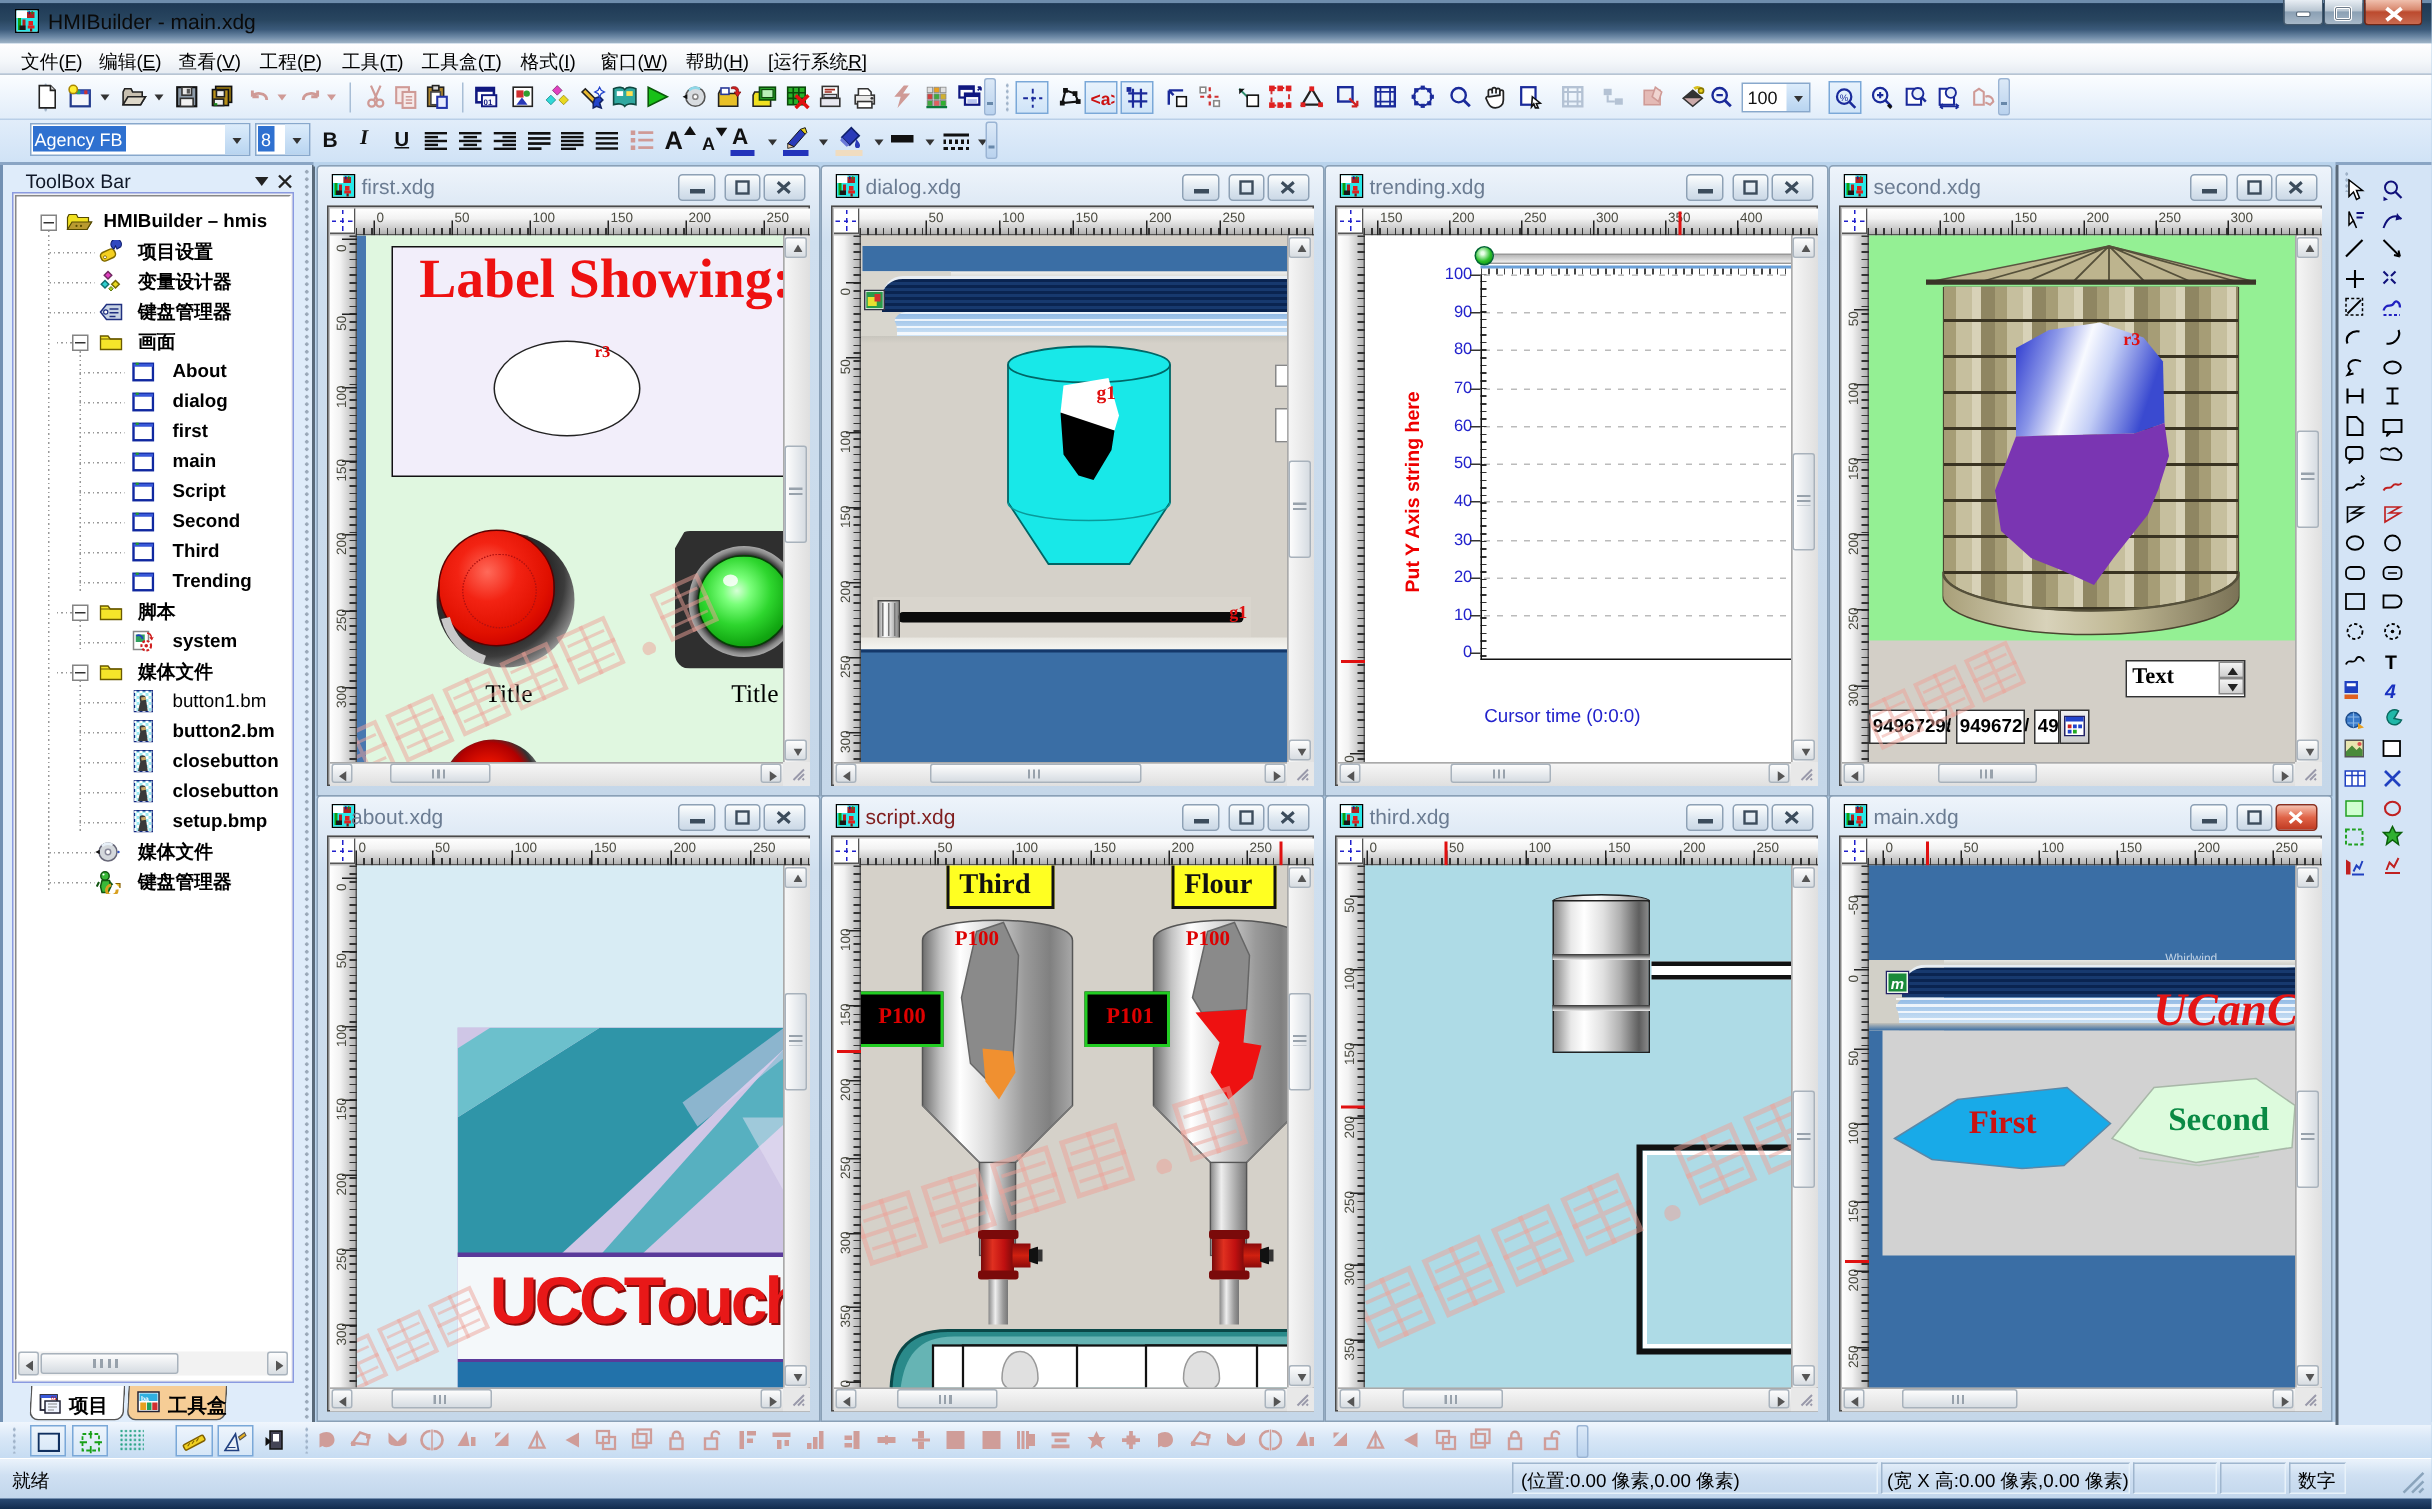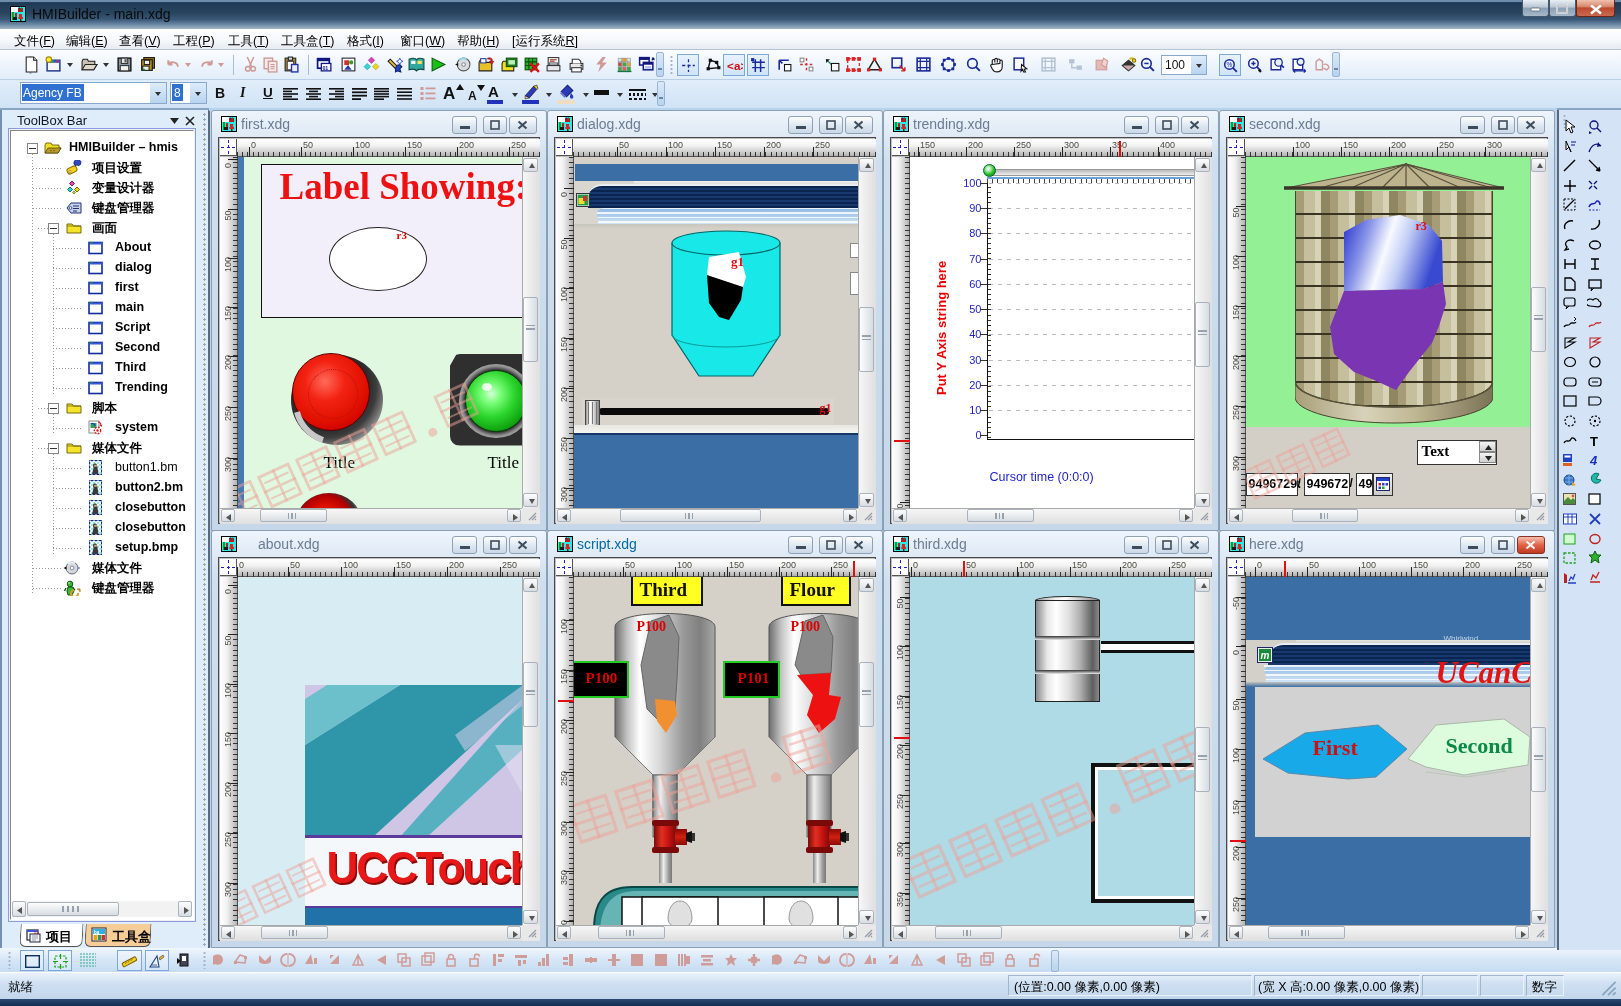--- a/index.html
+++ b/index.html
@@ -1622,21 +1622,21 @@
     <rect x="8" y="2" width="5" height="4" fill="#b02020"></rect>
     <rect x="9" y="1.5" width="1" height="2" fill="#202080"></rect>
     <rect x="11" y="1.5" width="1" height="2" fill="#208020"></rect>
     <rect x="2" y="6" width="2" height="8" fill="#10a010"></rect>
     <rect x="5" y="7" width="2" height="7" fill="#b02020"></rect>
     <rect x="3" y="11" width="4" height="3" fill="#181818"></rect>
     <rect x="9" y="8" width="3" height="3" fill="#e02020"></rect>
     <rect x="8.5" y="11" width="4.5" height="2" fill="#e02020"></rect>
     <rect x="10" y="13" width="1.5" height="2" fill="#801010"></rect>
   </svg>
-<div class="a" style="left:258px;top:536px;white-space:nowrap;font-size:14px;color:#6b7c92">about.xdg</div>
+<div class="a" style="left:234px;top:536px;white-space:nowrap;font-size:14px;color:#6b7c92">about.xdg</div>
 <div class="a" style="left:452px;top:536px;width:25px;height:18px;background:linear-gradient(180deg,#fdfefe,#dde7f0 55%,#cbd8e6 100%);border:1px solid #8ea1b5;border-radius:3px;"></div>
 <div class="a" style="left:483px;top:536px;width:24px;height:18px;background:linear-gradient(180deg,#fdfefe,#dde7f0 55%,#cbd8e6 100%);border:1px solid #8ea1b5;border-radius:3px;"></div>
 <div class="a" style="left:509px;top:536px;width:28px;height:18px;background:linear-gradient(180deg,#fdfefe,#dde7f0 55%,#cbd8e6 100%);border:1px solid #8ea1b5;border-radius:3px;"></div>
 <svg class="a" style="left:459px;top:545px;" width="12" height="5" viewBox="0 0 12 5">
     <rect x="1" y="1" width="10" height="3" fill="#3c4c5c"></rect>
   </svg>
 <svg class="a" style="left:490px;top:540px;" width="10" height="10" viewBox="0 0 10 10">
     <rect x="1" y="1" width="8" height="8" fill="none" stroke="#3c4c5c" stroke-width="1.6"></rect>
   </svg>
 <svg class="a" style="left:517px;top:540px;" width="11" height="10" viewBox="0 0 11 10">
@@ -1745,21 +1745,21 @@
     <rect x="8" y="2" width="5" height="4" fill="#b02020"></rect>
     <rect x="9" y="1.5" width="1" height="2" fill="#202080"></rect>
     <rect x="11" y="1.5" width="1" height="2" fill="#208020"></rect>
     <rect x="2" y="6" width="2" height="8" fill="#10a010"></rect>
     <rect x="5" y="7" width="2" height="7" fill="#b02020"></rect>
     <rect x="3" y="11" width="4" height="3" fill="#181818"></rect>
     <rect x="9" y="8" width="3" height="3" fill="#e02020"></rect>
     <rect x="8.5" y="11" width="4.5" height="2" fill="#e02020"></rect>
     <rect x="10" y="13" width="1.5" height="2" fill="#801010"></rect>
   </svg>
-<div class="a" style="left:577px;top:536px;white-space:nowrap;font-size:14px;color:#0369a1">script.xdg</div>
+<div class="a" style="left:577px;top:536px;white-space:nowrap;font-size:14px;color:#7f1d1d">script.xdg</div>
 <div class="a" style="left:788px;top:536px;width:25px;height:18px;background:linear-gradient(180deg,#fdfefe,#dde7f0 55%,#cbd8e6 100%);border:1px solid #8ea1b5;border-radius:3px;"></div>
 <div class="a" style="left:819px;top:536px;width:24px;height:18px;background:linear-gradient(180deg,#fdfefe,#dde7f0 55%,#cbd8e6 100%);border:1px solid #8ea1b5;border-radius:3px;"></div>
 <div class="a" style="left:845px;top:536px;width:28px;height:18px;background:linear-gradient(180deg,#fdfefe,#dde7f0 55%,#cbd8e6 100%);border:1px solid #8ea1b5;border-radius:3px;"></div>
 <svg class="a" style="left:795px;top:545px;" width="12" height="5" viewBox="0 0 12 5">
     <rect x="1" y="1" width="10" height="3" fill="#3c4c5c"></rect>
   </svg>
 <svg class="a" style="left:826px;top:540px;" width="10" height="10" viewBox="0 0 10 10">
     <rect x="1" y="1" width="8" height="8" fill="none" stroke="#3c4c5c" stroke-width="1.6"></rect>
   </svg>
 <svg class="a" style="left:853px;top:540px;" width="11" height="10" viewBox="0 0 11 10">
@@ -2072,21 +2072,21 @@
     <rect x="8" y="2" width="5" height="4" fill="#b02020"></rect>
     <rect x="9" y="1.5" width="1" height="2" fill="#202080"></rect>
     <rect x="11" y="1.5" width="1" height="2" fill="#208020"></rect>
     <rect x="2" y="6" width="2" height="8" fill="#10a010"></rect>
     <rect x="5" y="7" width="2" height="7" fill="#b02020"></rect>
     <rect x="3" y="11" width="4" height="3" fill="#181818"></rect>
     <rect x="9" y="8" width="3" height="3" fill="#e02020"></rect>
     <rect x="8.5" y="11" width="4.5" height="2" fill="#e02020"></rect>
     <rect x="10" y="13" width="1.5" height="2" fill="#801010"></rect>
   </svg>
-<div class="a" style="left:1249px;top:536px;white-space:nowrap;font-size:14px;color:#6b7c92">here.xdg</div>
+<div class="a" style="left:1249px;top:536px;white-space:nowrap;font-size:14px;color:#6b7c92">main.xdg</div>
 <div class="a" style="left:1460px;top:536px;width:25px;height:18px;background:linear-gradient(180deg,#fdfefe,#dde7f0 55%,#cbd8e6 100%);border:1px solid #8ea1b5;border-radius:3px;"></div>
 <div class="a" style="left:1491px;top:536px;width:24px;height:18px;background:linear-gradient(180deg,#fdfefe,#dde7f0 55%,#cbd8e6 100%);border:1px solid #8ea1b5;border-radius:3px;"></div>
 <div class="a" style="left:1517px;top:536px;width:28px;height:18px;background:linear-gradient(180deg,#f5c0ae,#e06448 50%,#c03a22 100%);border:1px solid #8a3020;border-radius:3px;"></div>
 <svg class="a" style="left:1467px;top:545px;" width="12" height="5" viewBox="0 0 12 5">
     <rect x="1" y="1" width="10" height="3" fill="#3c4c5c"></rect>
   </svg>
 <svg class="a" style="left:1498px;top:540px;" width="10" height="10" viewBox="0 0 10 10">
     <rect x="1" y="1" width="8" height="8" fill="none" stroke="#3c4c5c" stroke-width="1.6"></rect>
   </svg>
 <svg class="a" style="left:1525px;top:540px;" width="11" height="10" viewBox="0 0 11 10">

